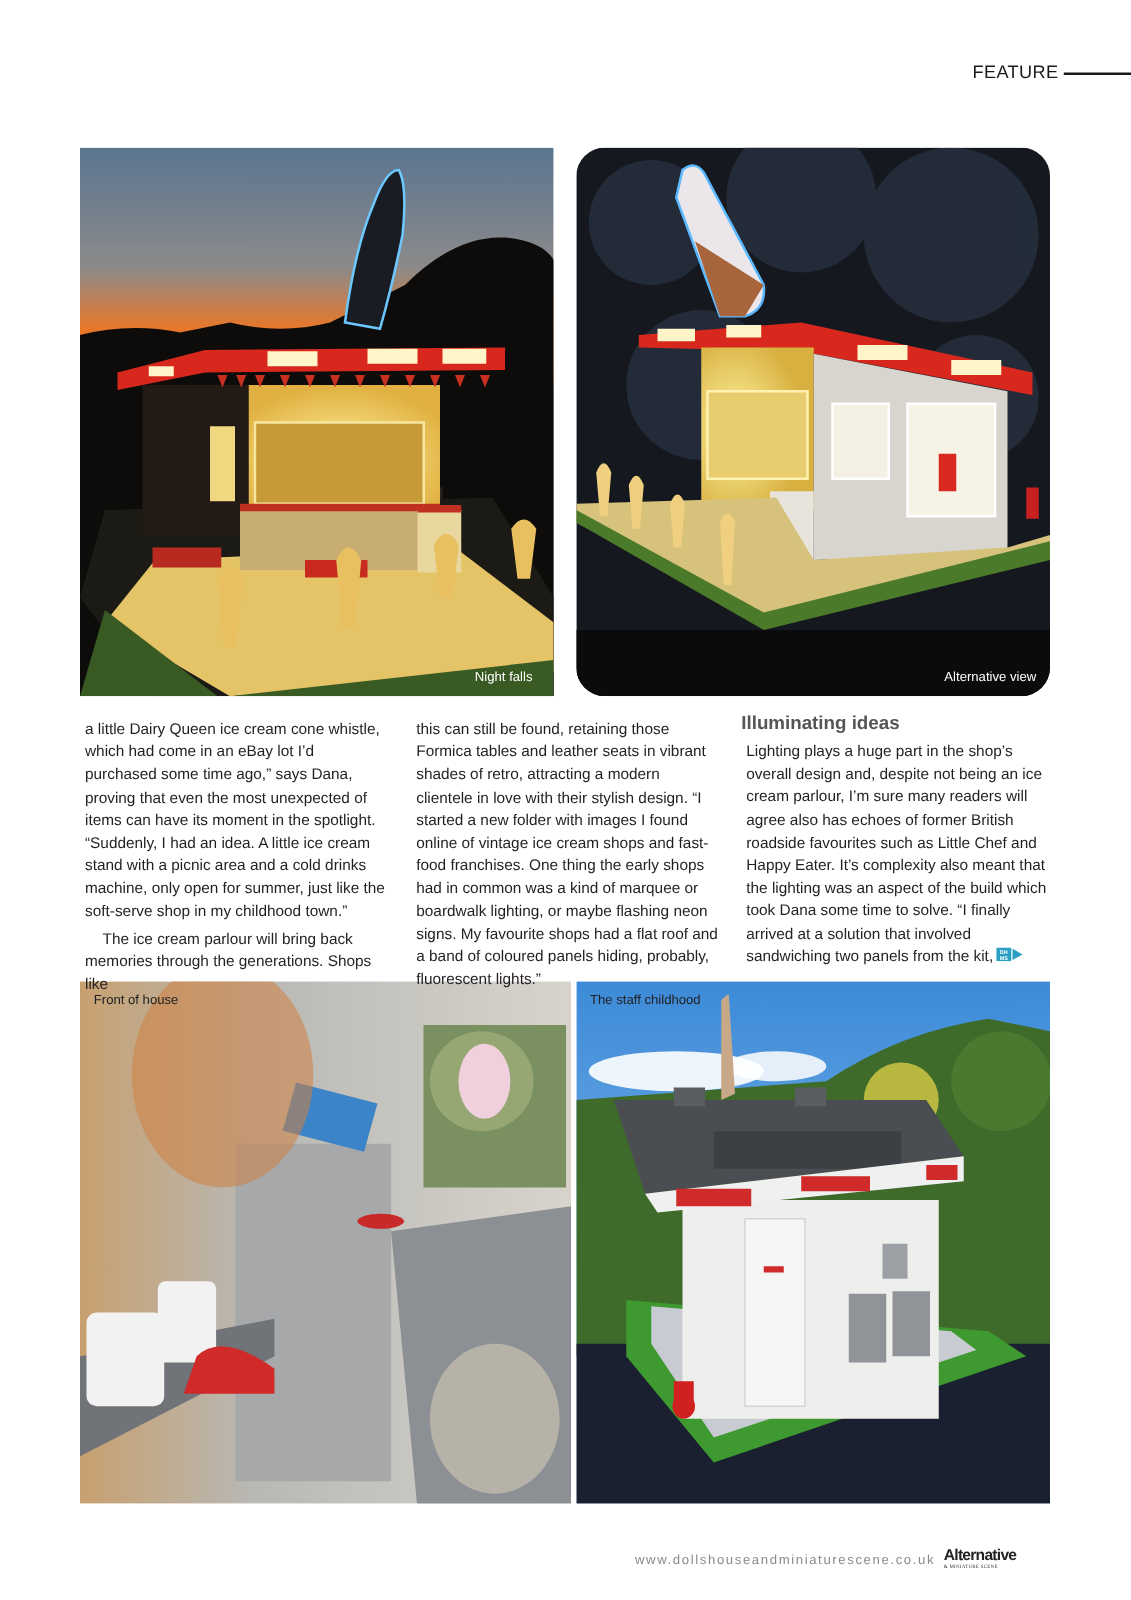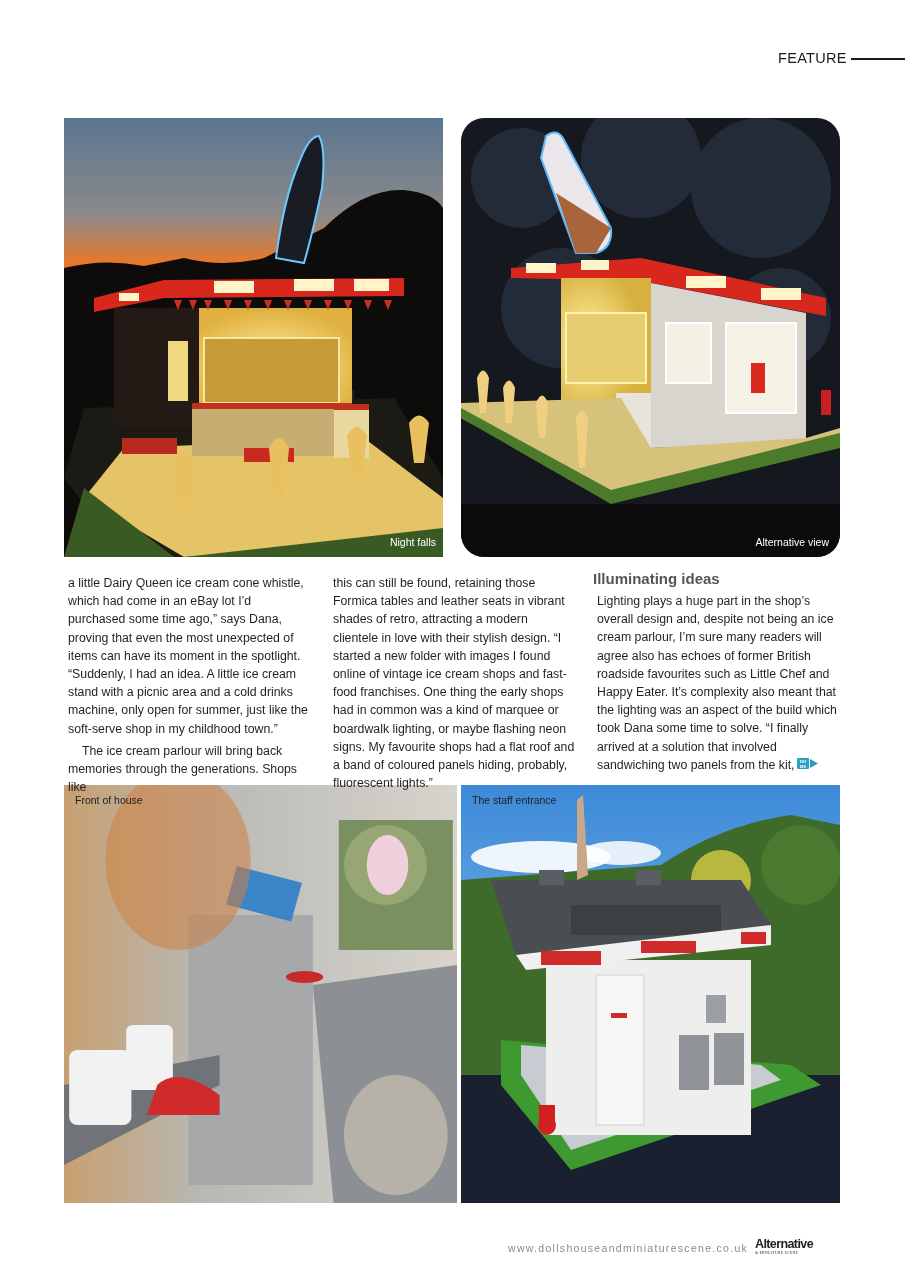--- a/index.html
+++ b/index.html
@@ -92,21 +92,21 @@
     <rect x="270" y="290" width="35" height="50" fill="#e8d8a0"></rect>
     <rect x="270" y="286" width="35" height="6" fill="#c03020"></rect>
     <rect x="180" y="330" width="50" height="14" fill="#c82a20"></rect>
     <g fill="#e8c060">
       <path d="M110 345 Q120 325 130 345 L125 400 L115 400 Z"></path>
       <path d="M205 330 Q215 310 225 330 L220 385 L210 385 Z"></path>
       <path d="M283 318 Q293 300 303 318 L298 360 L288 360 Z"></path>
       <path d="M345 305 Q355 290 365 305 L360 345 L350 345 Z"></path>
     </g>
   </svg>
-  <div class="caption light" style="right:7px; bottom:9px;">Night falls</div>
+  <div class="caption light" style="right:17px; bottom:9px;">Night falls</div>
 </div>
 
 <div id="p2" class="photo">
   <svg viewBox="0 0 379 439" preserveAspectRatio="none">
     <defs>
       <radialGradient id="warm2" cx="0.3" cy="0.5" r="0.6">
         <stop offset="0" stop-color="#fff4a0"></stop>
         <stop offset="1" stop-color="#d8b040"></stop>
       </radialGradient>
     </defs>
@@ -201,21 +201,21 @@
     <rect x="280" y="147" width="25" height="12" fill="#d02a2a"></rect>
     <rect x="78" y="85" width="25" height="15" fill="#5a5e62"></rect>
     <rect x="175" y="85" width="25" height="15" fill="#5a5e62"></rect>
     <path d="M116 15 L122 10 L127 90 L116 95 Z" fill="#c8a888"></path>
     <ellipse cx="86" cy="340" rx="9" ry="10" fill="#d02020"></ellipse>
     <rect x="78" y="320" width="16" height="24" fill="#d02020"></rect>
     <rect x="218" y="250" width="30" height="55" fill="#909498"></rect>
     <rect x="253" y="248" width="30" height="52" fill="#909498"></rect>
     <rect x="245" y="210" width="20" height="28" fill="#9ca0a4"></rect>
   </svg>
-  <div class="caption dark" style="left:11px; top:9px;">The staff entrance</div>
+  <div class="caption dark" style="left:11px; top:9px;">The staff childhood</div>
 </div>
 
 <div id="c1" class="col">
   <p>a little Dairy Queen ice cream cone whistle, which had come in an eBay lot I’d purchased some time ago,” says Dana, proving that even the most unexpected of items can have its moment in the spotlight. “Suddenly, I had an idea. A little ice cream stand with a picnic area and a cold drinks machine, only open for summer, just like the soft-serve shop in my childhood town.”</p>
   <p class="indent">The ice cream parlour will bring back memories through the generations. Shops like</p>
 </div>
 
 <div id="c2" class="col">
   <p>this can still be found, retaining those Formica tables and leather seats in vibrant shades of retro, attracting a modern clientele in love with their stylish design. “I started a new folder with images I found online of vintage ice cream shops and fast-food franchises. One thing the early shops had in common was a kind of marquee or boardwalk lighting, or maybe flashing neon signs. My favourite shops had a flat roof and a band of coloured panels hiding, probably, fluorescent lights.”</p>
 </div>

